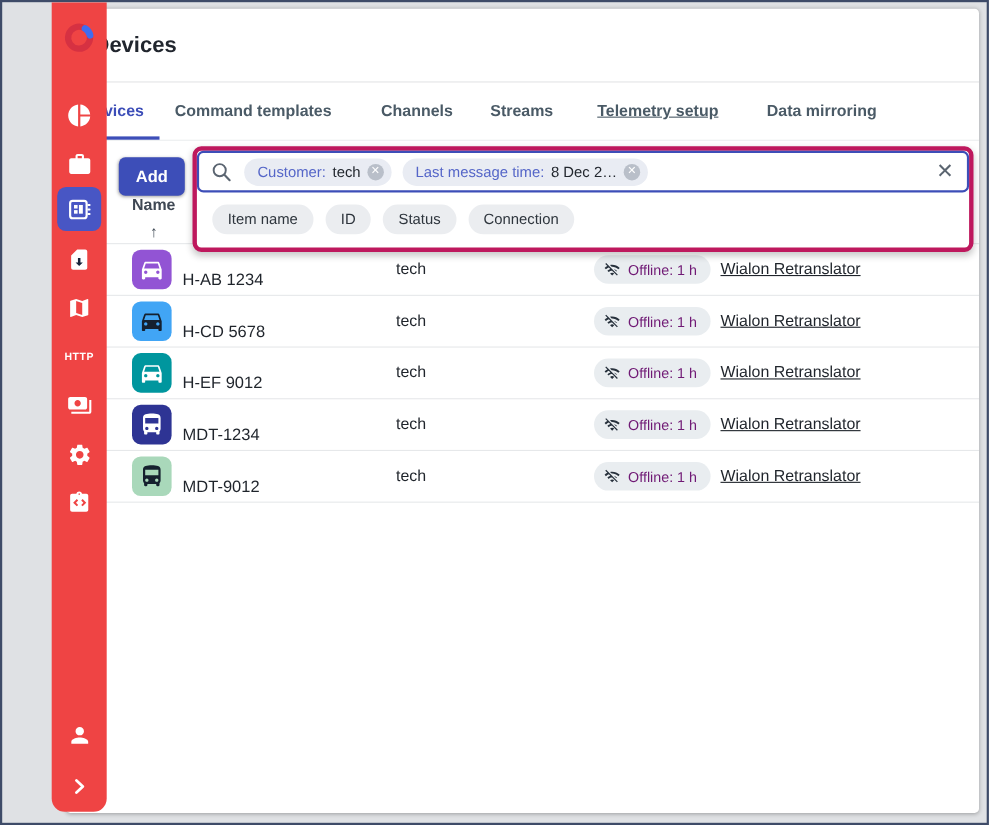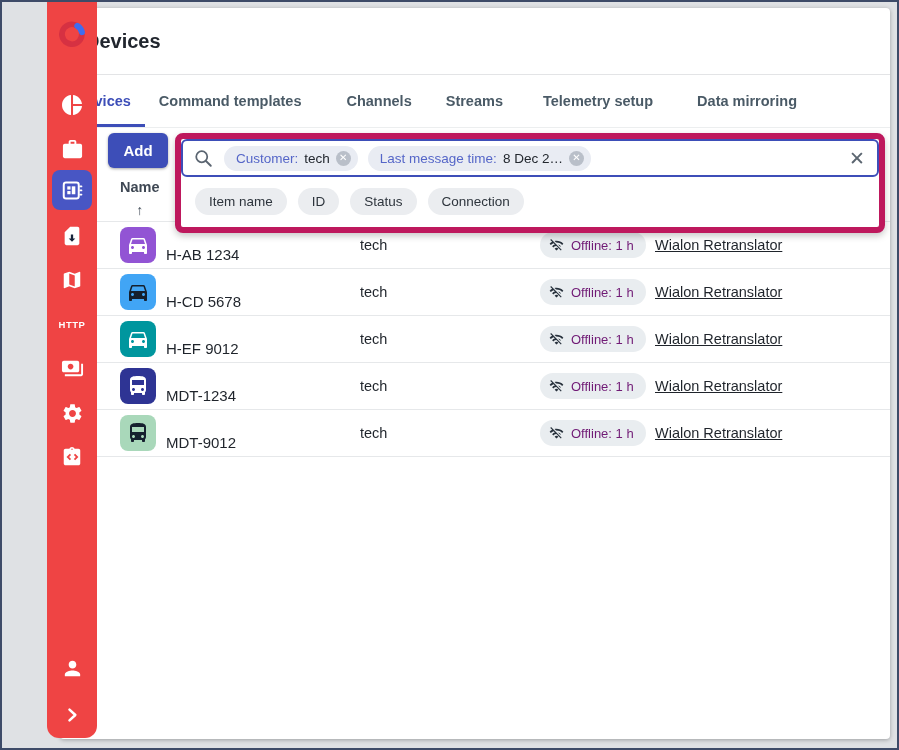--- a/index.html
+++ b/index.html
@@ -31,35 +31,35 @@
   .page-title { font-size:20px; font-weight:bold; color:#21262e; }
 
   
   .tabs { height:53px; display:flex; align-items:stretch; border-bottom:1px solid #eceeef; }
   .tab { position:relative; display:flex; align-items:center; padding:0 14px; font-size:14.5px; font-weight:bold;
          color:#4a5a66; cursor:pointer; white-space:nowrap; }
   .tab:first-child { padding-left:16px; }
   .tab.active { color:#3d4eb8; }
   .tab.active::after { content:""; position:absolute; left:0; right:0; bottom:0; height:3px; background:#3d4eb8; }
   .tab:nth-child(3){ margin-left:17px; } .tab:nth-child(4){ margin-left:6px; }
-  .tab:nth-child(5){ margin-left:12px; } .tab:nth-child(6){ margin-left:16px; }
+  .tab:nth-child(5){ margin-left:12px;text-decoration:underline; } .tab:nth-child(6){ margin-left:16px; }
 
   
   .toolbar { position:relative; height:47px; }
   .filter-columns-btn { position:absolute; left:14px; top:12px; cursor:pointer; }
   .add-btn {
-    position:absolute; left:48px; top:5px; width:60px; height:35px;
+    position:absolute; left:48px; top:15px; width:60px; height:35px;
     background:#3d4eb8; color:#fff; font-size:15px; font-weight:bold; font-family:inherit;
     border:none; border-radius:6px; cursor:pointer; box-shadow:0 1px 3px rgba(0,0,0,.35);
   }
 
   
   .search-widget {
     position:absolute; left:115px; top:5px; width:710px; z-index:10;
-    border:6px solid #be185d; border-radius:8px; background:#fff;
+    border:4px solid #be185d; border-radius:8px; background:#fff;
     box-shadow:0 3px 7px rgba(0,0,0,.22);
   }
   .search-row {
     display:flex; align-items:center; height:38px; margin:0; padding:0 12px 0 10px;
     border:2px solid #3d4eb8; border-radius:6px; background:#fff;
   }
   .search-row input { flex:1; min-width:30px; border:none; outline:none; font-size:14px; font-family:inherit; color:#21262e; }
   .chip {
     display:inline-flex; align-items:center; gap:6px; height:25px; padding:0 7px 0 12px;
     background:#e9ecf3; border-radius:13px; margin-right:10px; white-space:nowrap; cursor:default;

